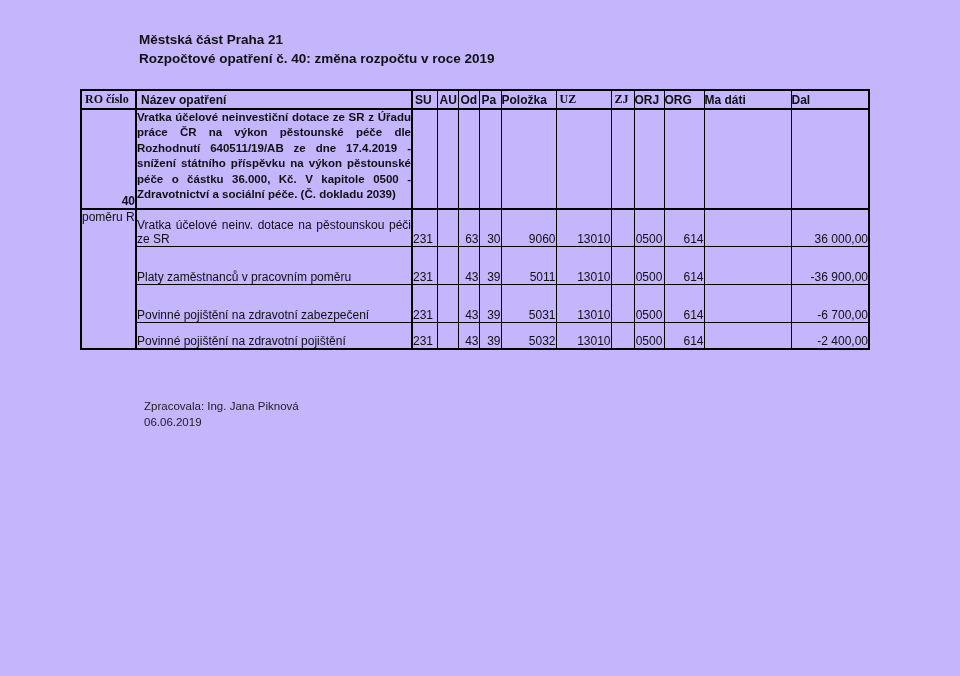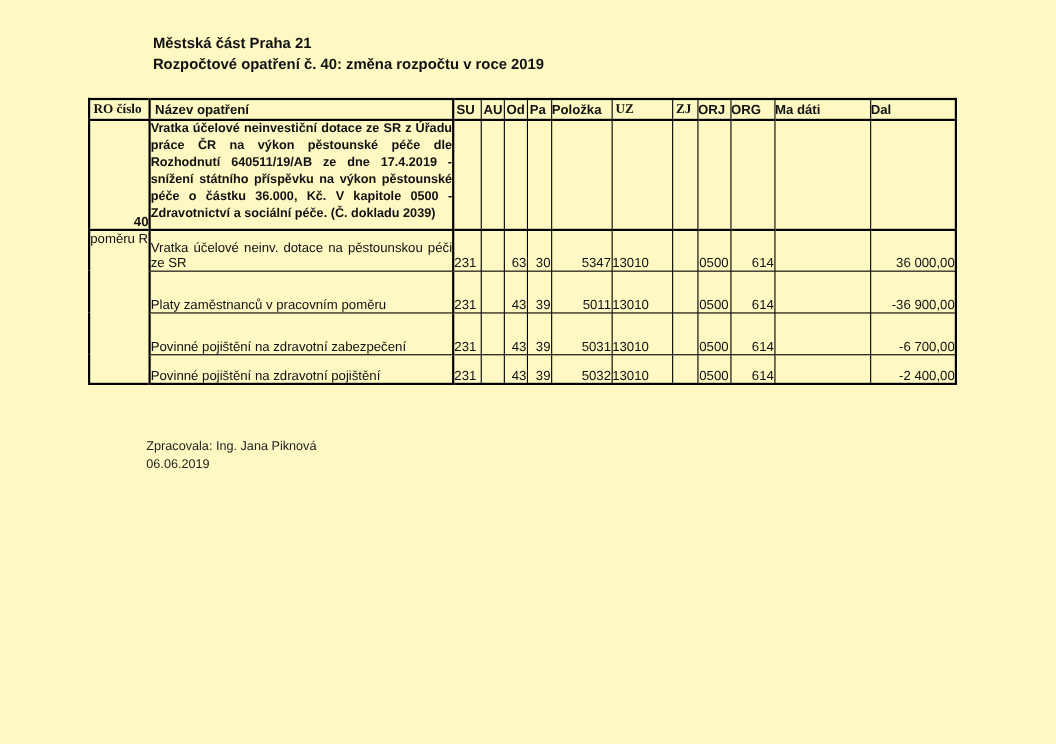--- a/index.html
+++ b/index.html
@@ -6,21 +6,21 @@
     margin: 0;
     padding: 0;
     background: #ffffff;
     font-family: "Liberation Sans", sans-serif;
     color: #111;
   }
   .page {
     position: relative;
     width: 960px;
     height: 676px;
-    background: #fef9c3;
+    background: #c4b5fd;
     overflow: hidden;
   }
   .titles {
     position: absolute;
     left: 139px;
     top: 30px;
   }
   .title-line {
     font-size: 13.5px;
     font-weight: bold;
@@ -84,28 +84,28 @@
     vertical-align: bottom;
     text-align: left;
     padding: 1px 2px 2px 4px;
   }
   td.nazev.just { text-align: justify; }
   td.num { vertical-align: bottom; padding-bottom: 2px; }
   td.su  { text-align: left;  padding-left: 3px; }
   td.od  { text-align: right; padding-right: 5px; }
   td.pa  { text-align: right; padding-right: 6px; }
   td.pol { text-align: right; padding-right: 7px; }
-  td.uz  { text-align: left; padding-right: 17px; }
+  td.uz  { text-align: right; padding-right: 17px; }
   td.orj { text-align: center;  padding-left: 4px; margin-left: 17px; }
   td.org { text-align: right; padding-right: 5px; }
   td.dal { text-align: right; padding-right: 3px; }
 
   .footer {
     position: absolute;
-    left: 133px;
+    left: 144px;
     top: 398px;
     font-size: 11.5px;
     line-height: 16px;
     color: #222;
   }
 </style>
 </head>
 <body>
 
 <div class="page">
@@ -165,21 +165,21 @@
       <td></td>
     </tr>
 
     <tr class="r1">
       <td class="zmena" rowspan="4">poměru R</td>
       <td class="nazev just bl2">Vratka účelové neinv. dotace na pěstounskou péči ze SR</td>
       <td class="num su bl2">231</td>
       <td class="num"></td>
       <td class="num od">63</td>
       <td class="num pa">30</td>
-      <td class="num pol">5347</td>
+      <td class="num pol">9060</td>
       <td class="num uz">13010</td>
       <td class="num"></td>
       <td class="num orj">0500</td>
       <td class="num org">614</td>
       <td class="num"></td>
       <td class="num dal">36 000,00</td>
     </tr>
 
     <tr class="r2">
       <td class="nazev bl2">Platy zaměstnanců v pracovním poměru</td>

